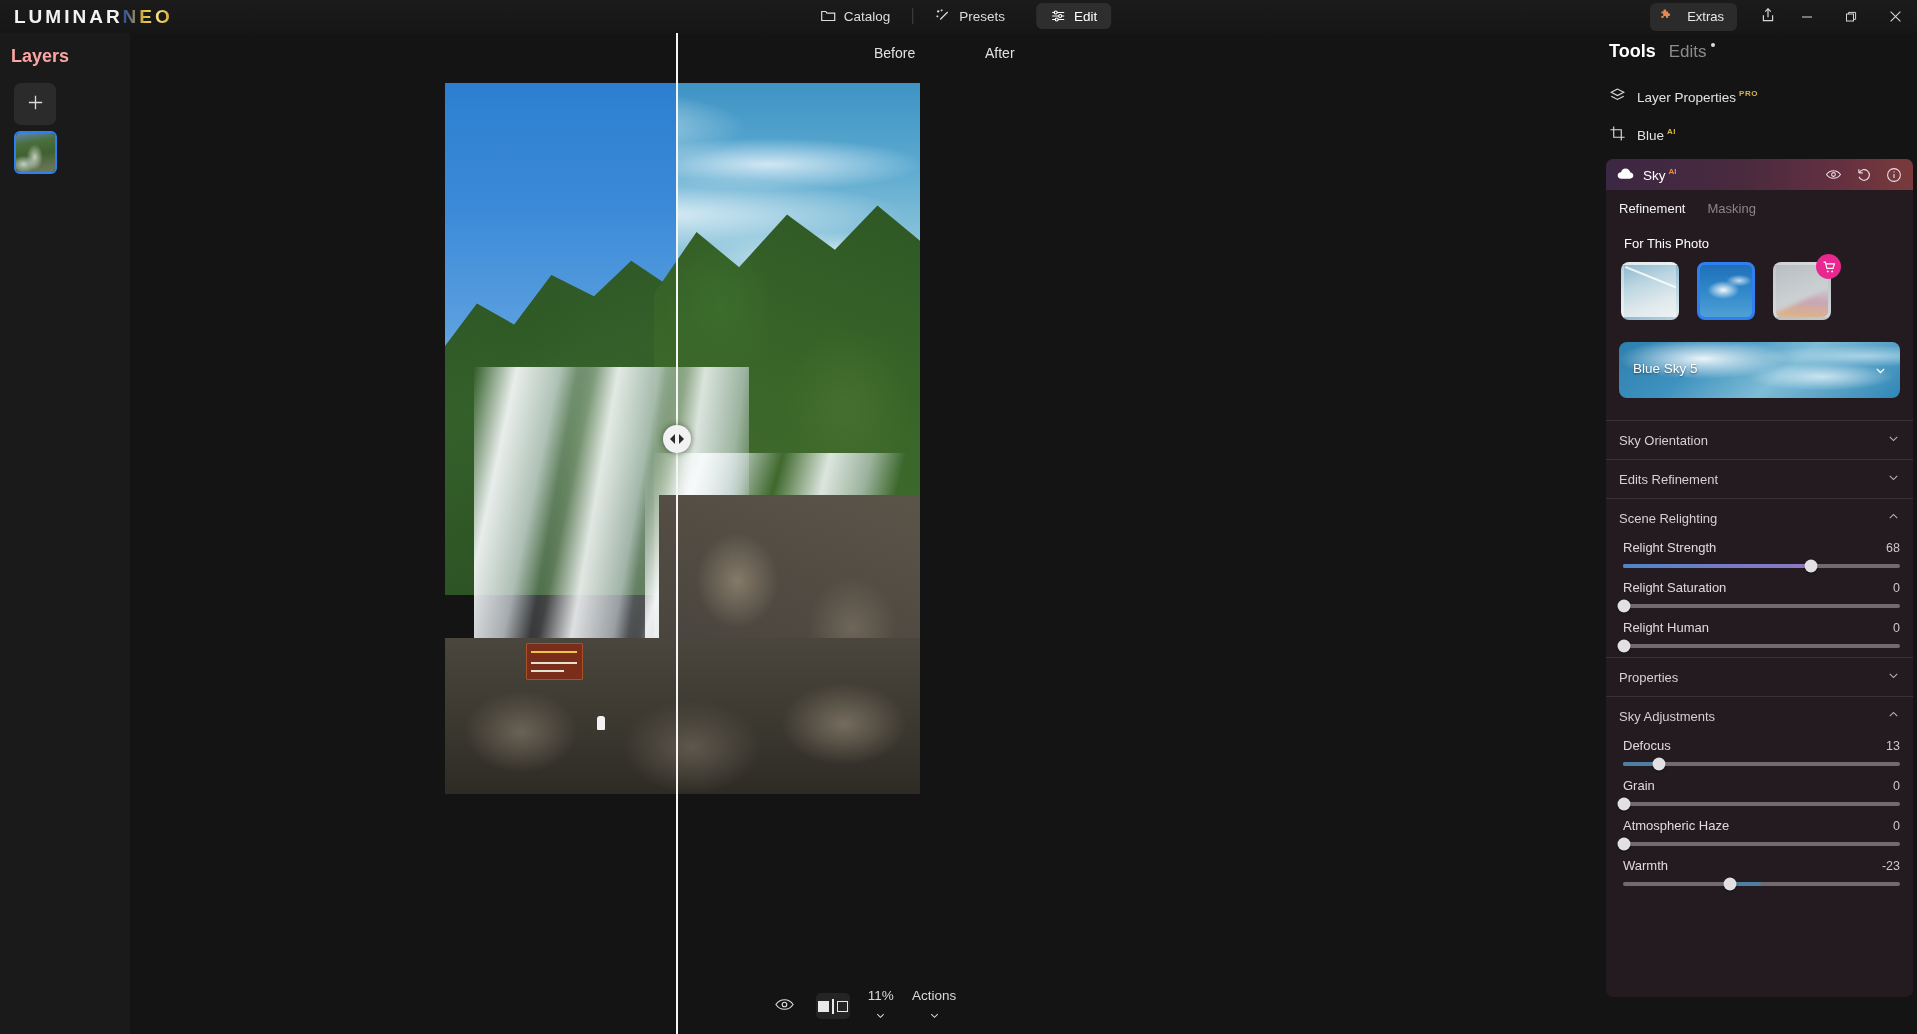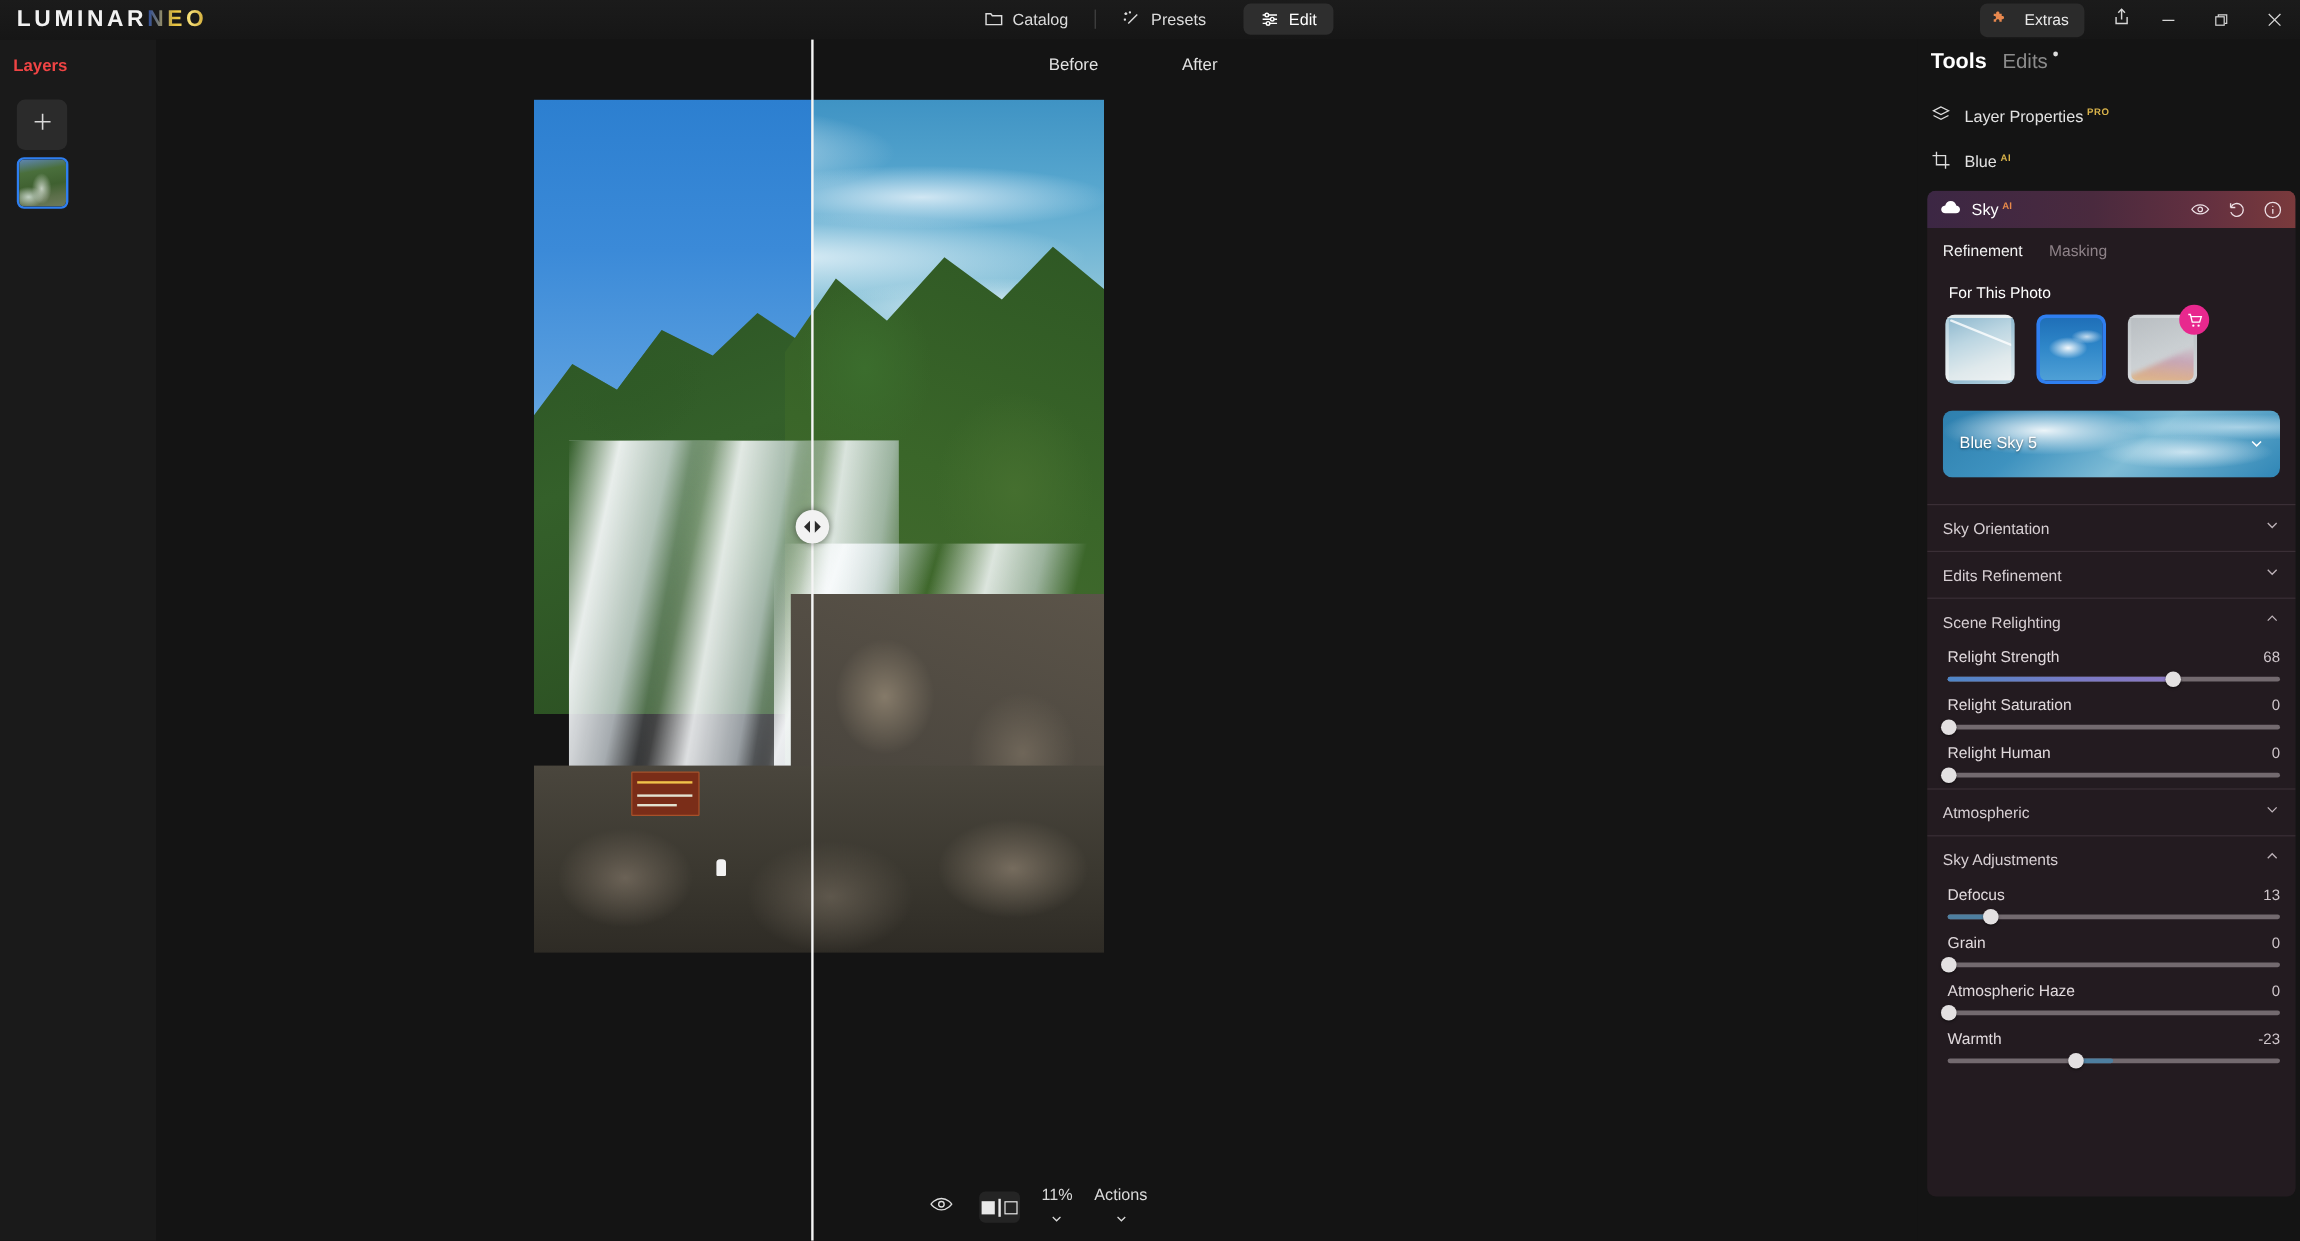--- a/index.html
+++ b/index.html
@@ -51,21 +51,21 @@
     font-size: 13px; color: #e8e8e8; cursor: pointer; margin-right: 14px;
   }
   .share-btn { width: 34px; height: 33px; display: flex; align-items: center; justify-content: center; cursor: pointer; }
   .win-ctl { width: 44px; height: 33px; display: flex; align-items: center; justify-content: center; cursor: pointer; color: #d6d6d6; }
 
   
   .layers-panel {
     position: absolute; left: 0; top: 33px; width: 130px; height: 1001px;
     background: #1a1a1a;
   }
-  .layers-title { position: absolute; left: 11px; top: 13px; font-size: 14px; font-weight: bold; color: #ef4444; }
+  .layers-title { position: absolute; left: 11px; top: 13px; font-size: 18px; font-weight: bold; color: #fca5a5; }
   .add-layer {
     position: absolute; left: 14px; top: 50px; width: 42px; height: 42px;
     background: #2b2b2b; border-radius: 7px; display: flex; align-items: center; justify-content: center;
     cursor: pointer;
   }
   .layer-thumb {
     position: absolute; left: 14px; top: 98px; width: 43px; height: 43px;
     border-radius: 6px; border: 2px solid #2f7ff0; overflow: hidden; cursor: pointer;
   }
   .layer-thumb .img {
@@ -638,21 +638,21 @@
           <span class="slider-value">0</span>
         </div>
         <div class="track">
           <div class="knob" style="left:0.5%"></div>
         </div>
       </div>
 
       <div class="sec-div"></div>
 
       <div class="section">
-        <span class="section-title">Atmospheric</span>
+        <span class="section-title">Properties</span>
         <span>
           <svg width="13" height="13" viewBox="0 0 14 14" fill="none" stroke="#bdb2b8" stroke-width="1.2">
               <path d="M3 5.2 7 9.2l4-4"></path>
             </svg>
         </span>
       </div>
       <div class="sec-div"></div>
 
       <div class="section">
         <span class="section-title">Sky Adjustments</span>

